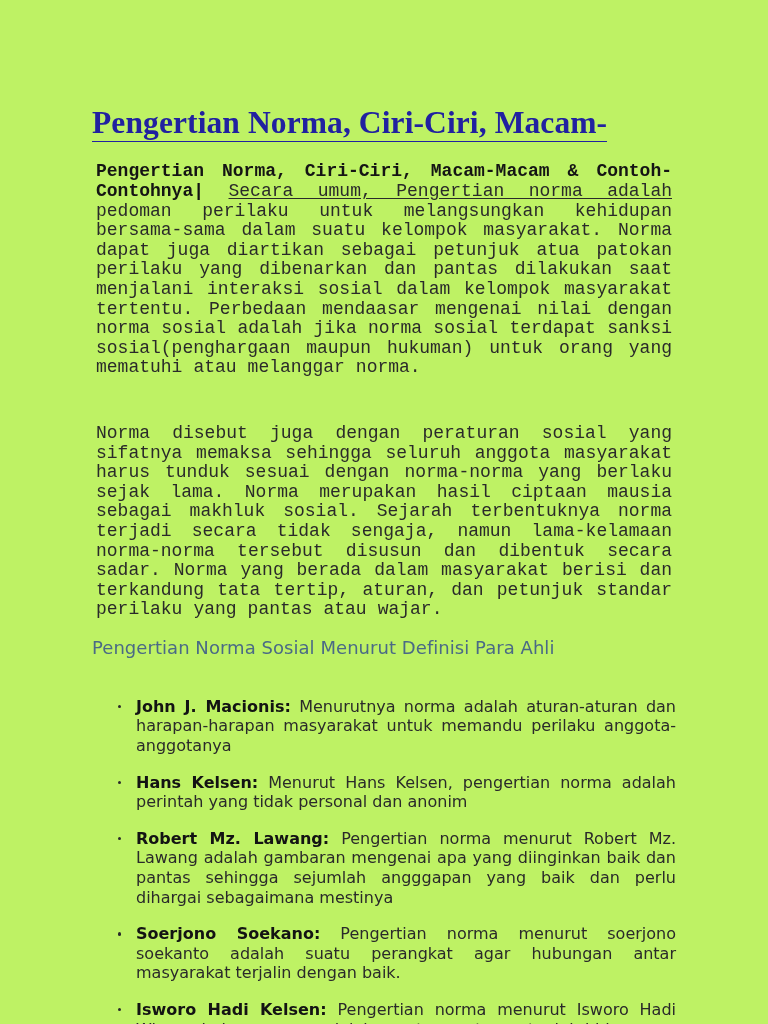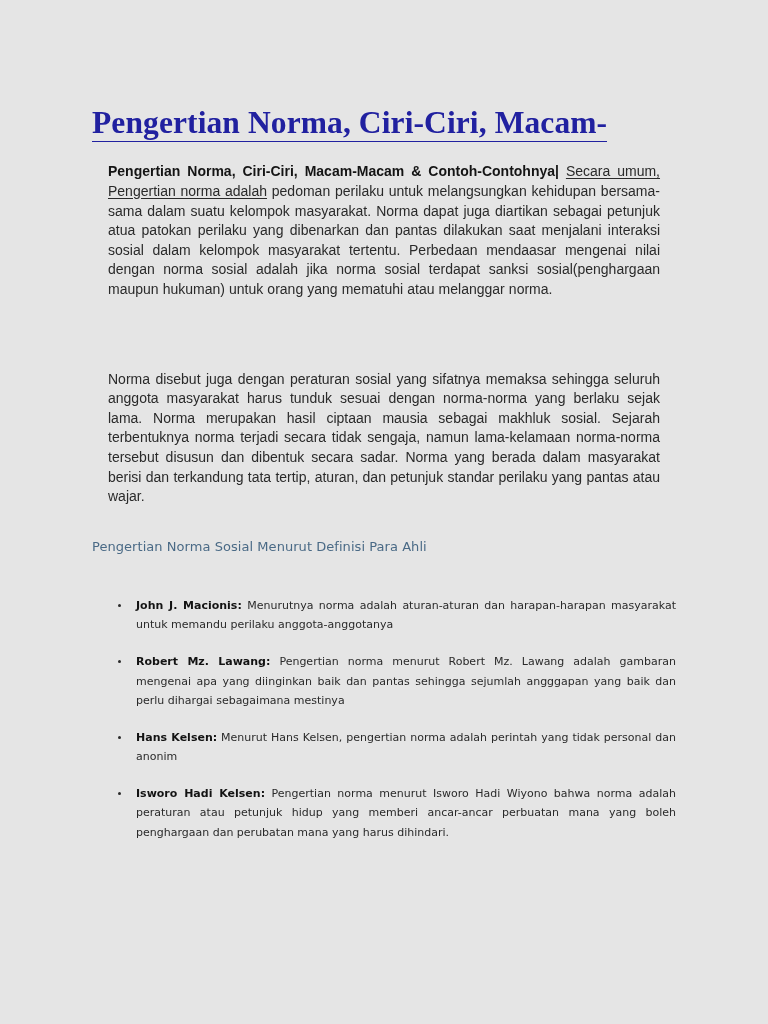--- a/index.html
+++ b/index.html
@@ -14,21 +14,21 @@
     overflow: hidden;
     font-family: "DejaVu Sans", sans-serif;
     color: #231f20;
     -webkit-font-smoothing: antialiased;
   }
 
   .page {
     position: relative;
     width: 768px;
     height: 1024px;
-    background: #e5e5e5;
+    background: #bef264;
     box-sizing: border-box;
     padding: 104px 92px 0 92px;
   }
 
   .content {
     width: 584px;
   }
 
   
   .doc-title {
@@ -45,63 +45,63 @@
   .doc-title .tline {
     display: inline;
     border-bottom: 1.6px solid #2121a0;
     padding-bottom: 1px;
     box-decoration-break: clone;
     -webkit-box-decoration-break: clone;
   }
 
   
   p.body {
-    font-family: Liberation Sans, sans-serif;
-    font-size: 14px;
+    font-family: Liberation Mono, monospace;
+    font-size: 18px;
     line-height: 19.6px;
     text-align: justify;
-    margin: 16px;
+    margin: 4px;
     color: #2a2a2a;
     word-spacing: 0.2px;
   }
 
   .lead-bold {
     font-weight: bold;
     color: #141414;
   }
   .lead-underline {
     text-decoration: underline;
     text-underline-offset: 2px;
   }
 
   .gap-lg { height: 38px; }
   .gap-md { height: 14px; }
 
   
   h2.subhead {
     font-family: "DejaVu Sans", sans-serif;
     font-weight: normal;
-    font-size: 13px;
+    font-size: 18px;
     line-height: 20px;
     color: #4a6a86;
     margin: 0 0 1px 0;
     letter-spacing: 0.05px;
   }
 
   
   ul.experts {
     list-style: none;
     margin: 0;
     padding: 0;
   }
   ul.experts > li {
     position: relative;
     padding-left: 44px;
     margin-bottom: 17px;
-    font-size: 11px;
+    font-size: 16px;
     line-height: 19.6px;
     text-align: justify;
     color: #2a2a2a;
   }
   ul.experts > li:last-child { margin-bottom: 0; }
   ul.experts > li .dot {
     position: absolute;
     left: 26px;
     top: 8px;
     width: 3.4px;
@@ -136,24 +136,27 @@
     <h2 class="subhead">Pengertian Norma Sosial Menurut Definisi Para Ahli</h2>
 
 
     <div class="gap-lg"></div>
 
     <ul class="experts">
       <li>
         <span class="dot"></span><span class="expert-name">John J. Macionis:</span><span class="expert-text"> Menurutnya norma adalah aturan-aturan dan harapan-harapan masyarakat untuk memandu perilaku anggota-anggotanya</span>
       </li>
       <li>
+        <span class="dot"></span><span class="expert-name">Hans Kelsen:</span><span class="expert-text"> Menurut Hans Kelsen, pengertian norma adalah perintah yang tidak personal dan anonim</span>
+      </li>
+      <li>
         <span class="dot"></span><span class="expert-name">Robert Mz. Lawang:</span><span class="expert-text"> Pengertian norma menurut Robert Mz. Lawang adalah gambaran mengenai apa yang diinginkan baik dan pantas sehingga sejumlah angggapan yang baik dan perlu dihargai sebagaimana mestinya</span>
       </li>
       <li>
-        <span class="dot"></span><span class="expert-name">Hans Kelsen:</span><span class="expert-text"> Menurut Hans Kelsen, pengertian norma adalah perintah yang tidak personal dan anonim</span>
+        <span class="dot"></span><span class="expert-name">Soerjono Soekano:</span><span class="expert-text"> Pengertian norma menurut soerjono soekanto adalah suatu perangkat agar hubungan antar masyarakat terjalin dengan baik.</span>
       </li>
       <li>
         <span class="dot"></span><span class="expert-name">Isworo Hadi Kelsen:</span><span class="expert-text"> Pengertian norma menurut Isworo Hadi Wiyono bahwa norma adalah peraturan atau petunjuk hidup yang memberi ancar-ancar perbuatan mana yang boleh penghargaan dan perubatan mana yang harus dihindari.</span>
       </li>
     </ul>
 
   </div>
 </div>
 
 </body></html>

